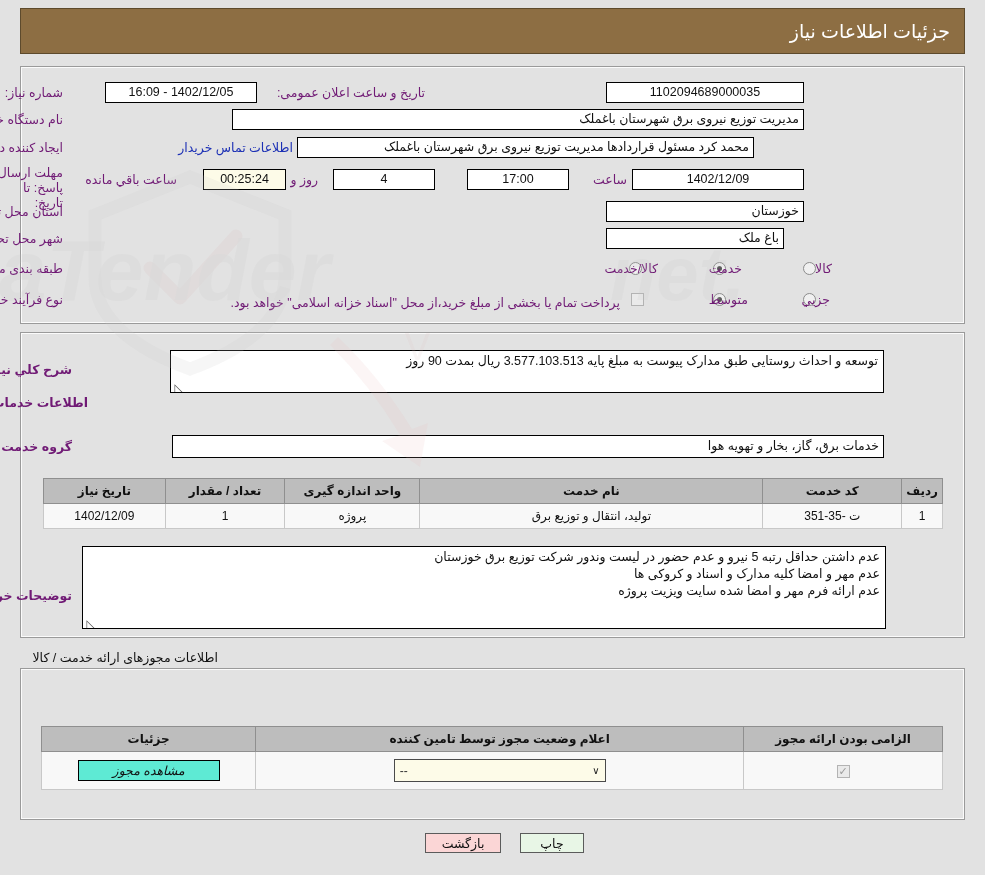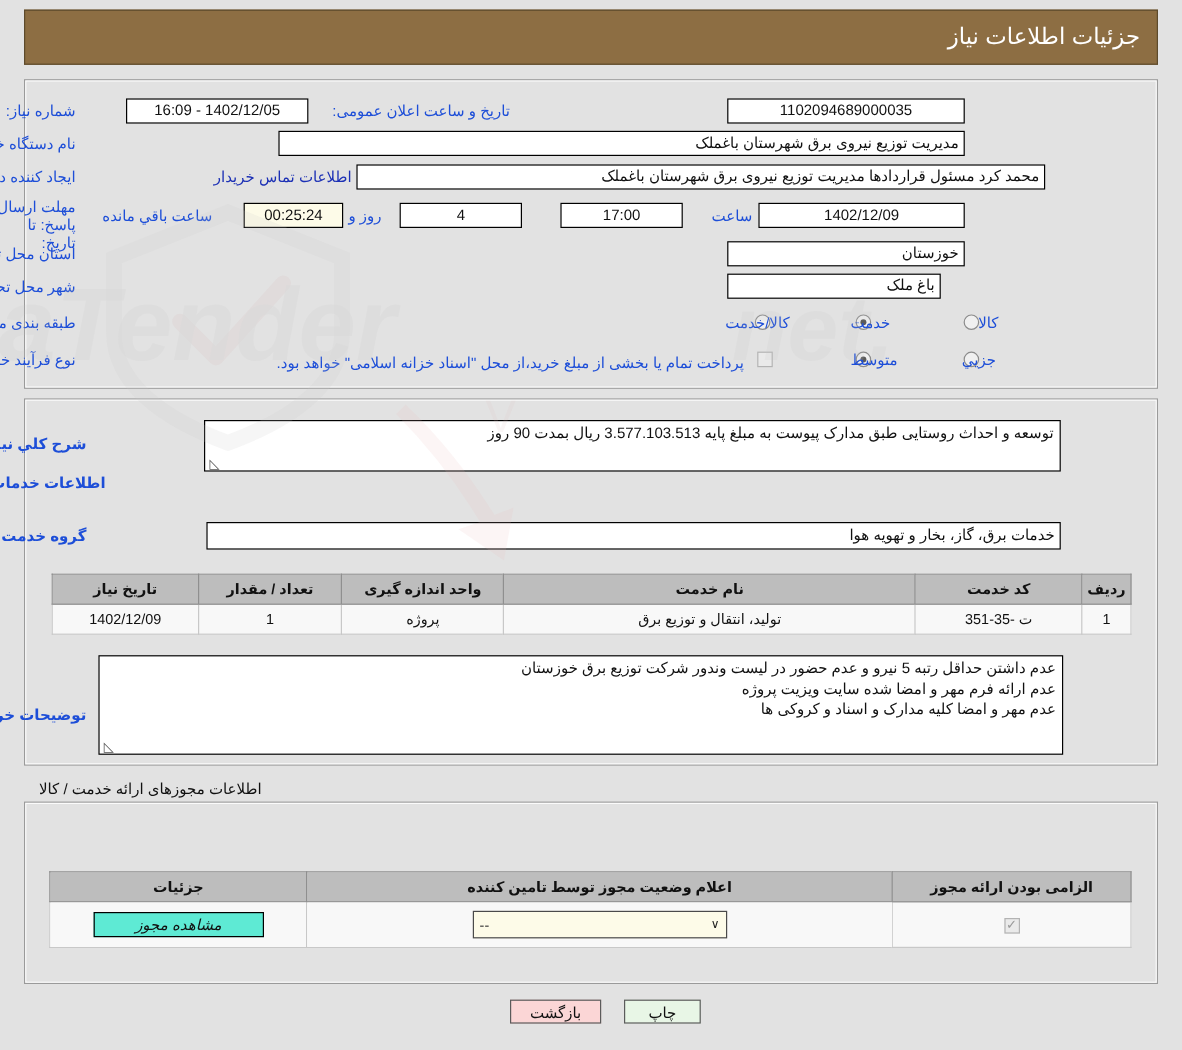--- a/index.html
+++ b/index.html
@@ -58,21 +58,21 @@
     border: 1px solid #fbfbfb;
     height: 100%;
     box-sizing: border-box;
   }
 
   
   .lbl {
     position: absolute;
     font-size: 12.5px;
     line-height: 15px;
-    color: #1d4ed8;
+    color: #701a75;
     white-space: nowrap;
     text-align: right;
   }
   .lbl.wrap { white-space: normal; }
   .lbl.bold { font-weight: bold; }
   .lbl.link { color: #1c30b5; cursor: pointer; }
 
   .box {
     position: absolute;
     background: #ffffff;
@@ -235,21 +235,21 @@
   <div class="lbl" style="right:922px; top:86px;">شماره نیاز:</div>
   <div class="box c" style="left:606px; top:82px; width:198px; height:21px;">1102094689000035</div>
 
   <div class="lbl" style="right:560px; top:86px;">تاریخ و ساعت اعلان عمومی:</div>
   <div class="box c" style="left:105px; top:82px; width:152px; height:21px;">1402/12/05 - 16:09</div>
 
   <div class="lbl" style="right:922px; top:113px;">نام دستگاه خریدار:</div>
   <div class="box r" style="left:232px; top:109px; width:572px; height:21px;">مدیریت توزیع نیروی برق شهرستان باغملک</div>
 
   <div class="lbl" style="right:922px; top:141px;">ایجاد کننده درخواست:</div>
-  <div class="box r" style="left:297px; top:137px; width:574px; height:21px;padding-left:40px;">محمد کرد مسئول قراردادها مدیریت توزیع نیروی برق شهرستان باغملک</div>
+  <div class="box r" style="left:297px; top:137px; width:457px; height:21px;padding-left:40px;">محمد کرد مسئول قراردادها مدیریت توزیع نیروی برق شهرستان باغملک</div>
   <div class="lbl link" style="right:692px; top:141px;">اطلاعات تماس خریدار</div>
 
   <div class="lbl wrap" style="right:922px; top:166px; width:66px; text-align:right;">مهلت ارسال پاسخ: تا تاریخ:</div>
   <div class="box c" style="left:632px; top:169px; width:172px; height:21px;">1402/12/09</div>
   <div class="lbl" style="right:358px; top:173px;">ساعت</div>
   <div class="box c" style="left:467px; top:169px; width:102px; height:21px;">17:00</div>
   <div class="box c" style="left:333px; top:169px; width:102px; height:21px;">4</div>
   <div class="lbl" style="right:667px; top:173px;">روز و</div>
   <div class="box c cream" style="left:203px; top:169px; width:83px; height:21px;">00:25:24</div>
   <div class="lbl" style="right:808px; top:173px;">ساعت باقي مانده</div>
@@ -316,22 +316,22 @@
         <td>پروژه</td>
         <td>1</td>
         <td>1402/12/09</td>
       </tr>
     </tbody>
   </table>
 
   <div class="lbl bold" style="right:913px; top:589px;">توضیحات خریدار:</div>
   <div class="ta" style="left:82px; top:546px; width:804px; height:83px;">
     <div>عدم داشتن حداقل رتبه 5 نیرو و عدم حضور در لیست وندور شرکت توزیع برق خوزستان</div>
+    <div>عدم مهر و امضا کلیه مدارک و اسناد و کروکی ها</div>
     <div>عدم ارائه فرم مهر و امضا شده سایت ویزیت پروژه</div>
-    <div>عدم مهر و امضا کلیه مدارک و اسناد و کروکی ها</div>
     <span class="grip">◺</span>
   </div>
 
   <div class="section-cap" style="right:767px; top:650px;">اطلاعات مجوزهای ارائه خدمت / کالا</div>
 
   <div class="panel" style="left:20px; top:668px; width:945px; height:152px;">
     <div class="panel-inner"></div>
   </div>
 
   <table class="grid" style="left:41px; top:726px; width:902px;">

